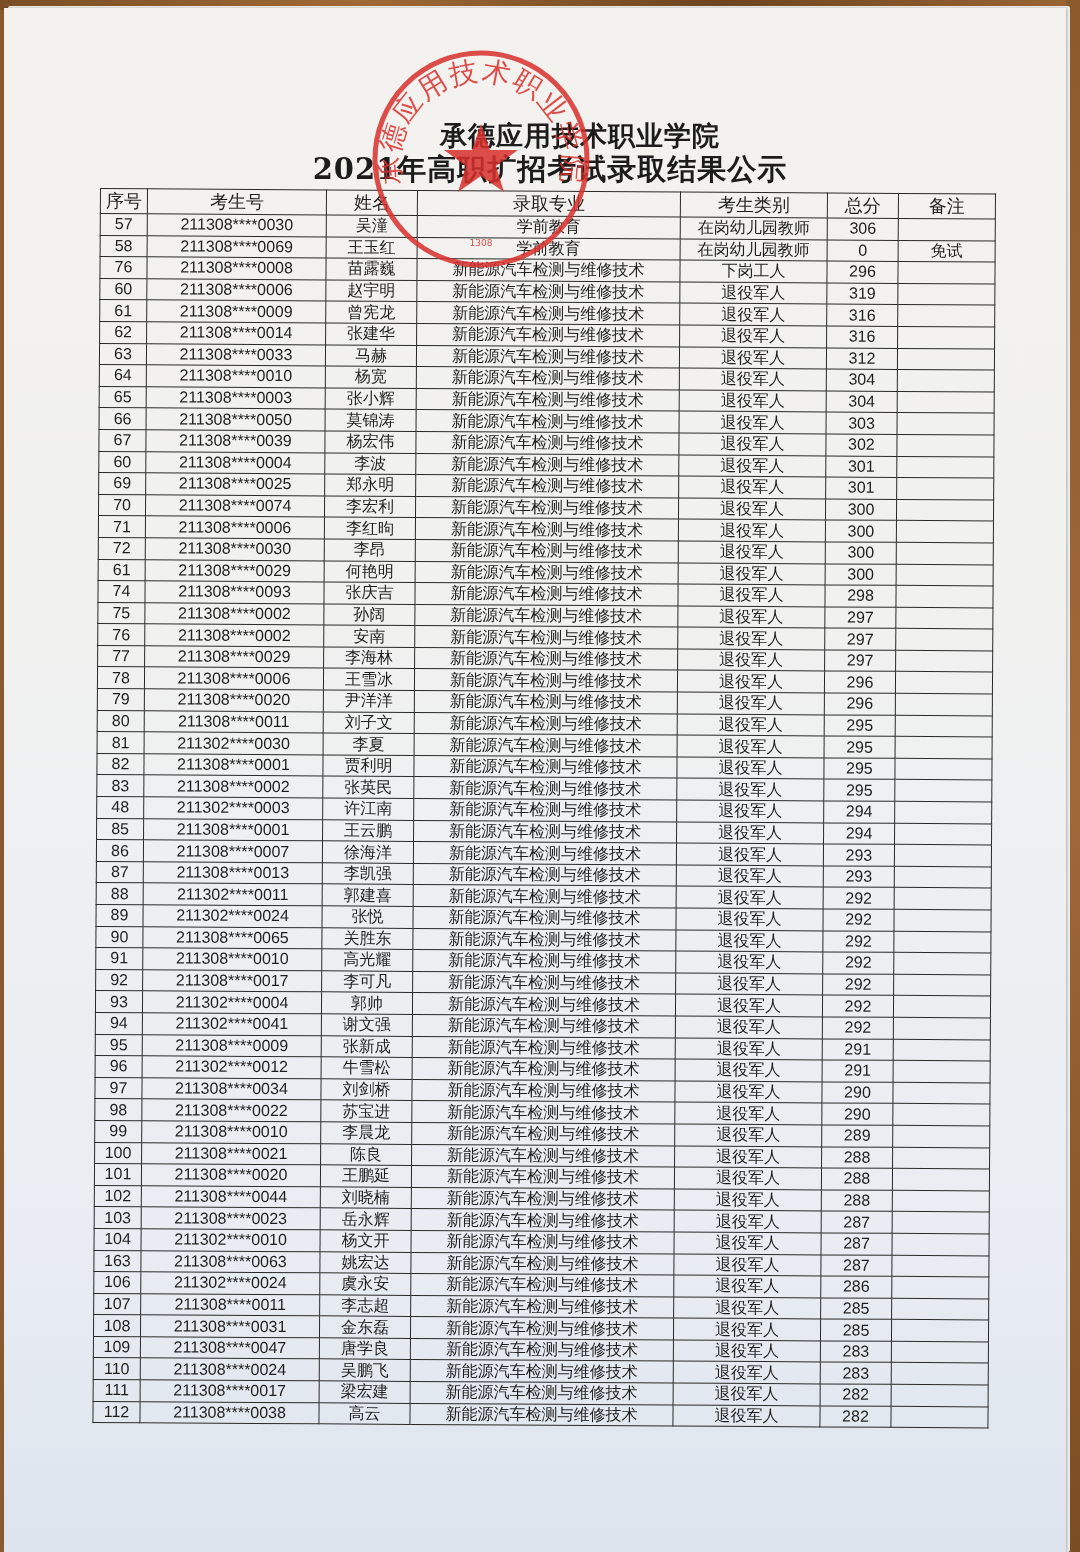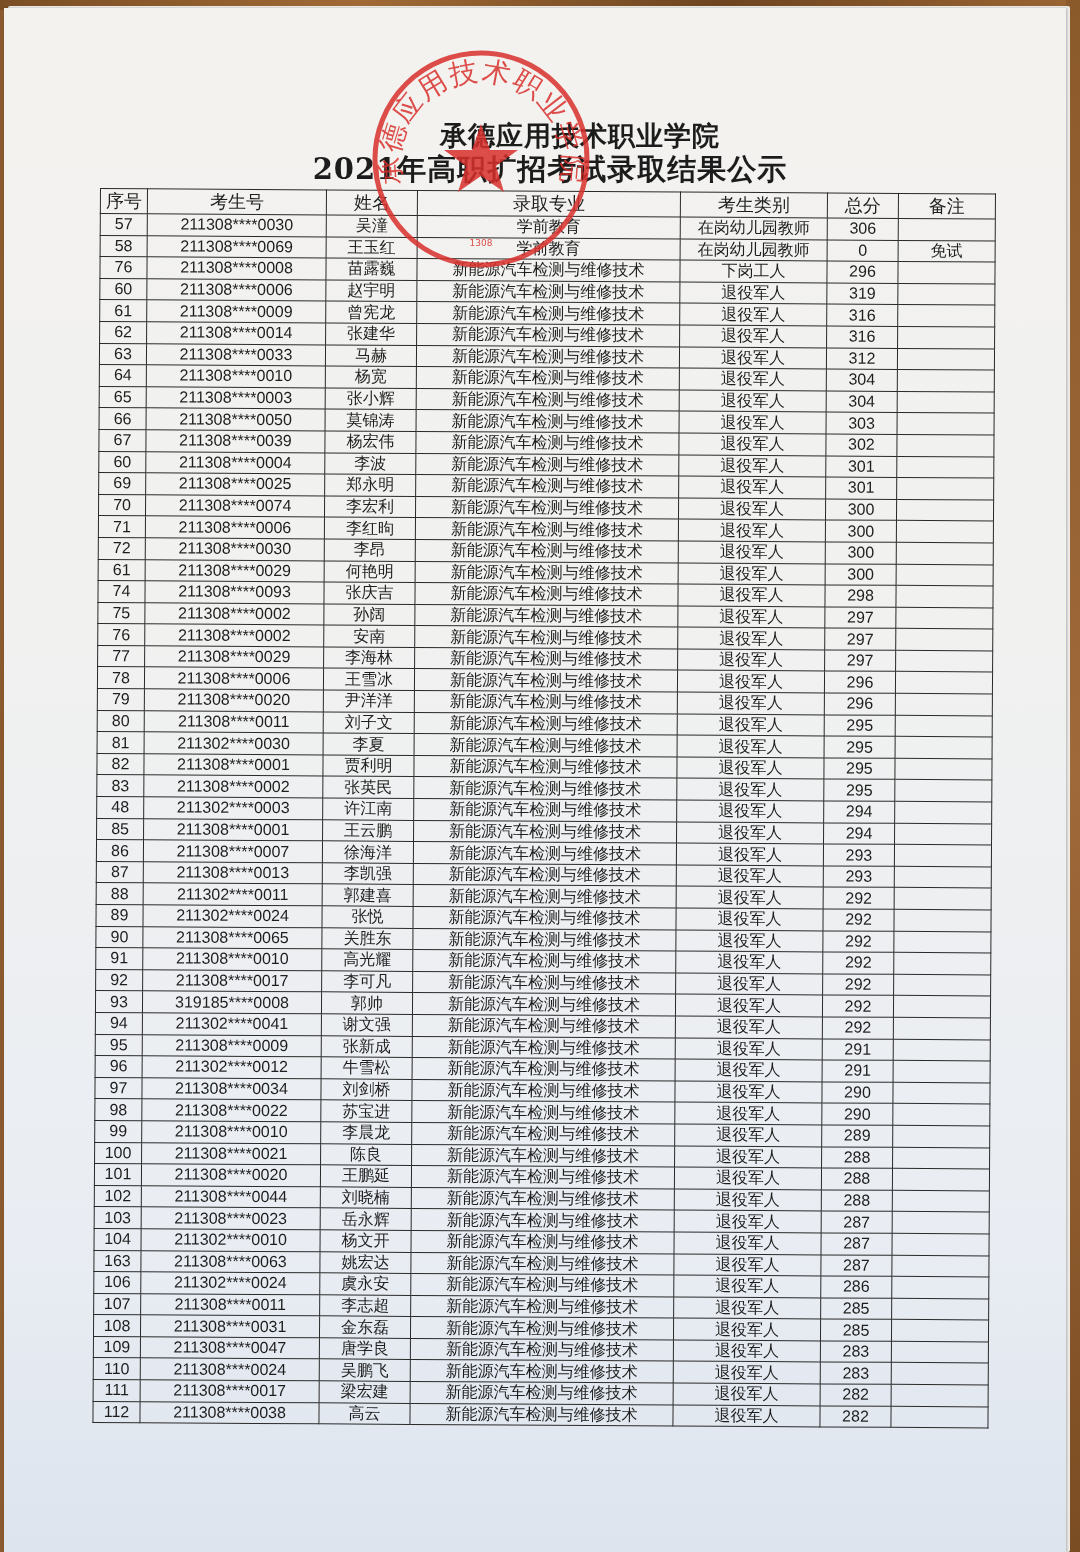--- a/index.html
+++ b/index.html
@@ -416,21 +416,21 @@
         <td class="c-no">92</td>
         <td class="c-id">211308****0017</td>
         <td class="c-name">李可凡</td>
         <td class="c-major">新能源汽车检测与维修技术</td>
         <td class="c-cat">退役军人</td>
         <td class="c-score">292</td>
         <td class="c-note"></td>
       </tr>
       <tr>
         <td class="c-no">93</td>
-        <td class="c-id">319185****0008</td>
+        <td class="c-id">211302****0004</td>
         <td class="c-name">郭帅</td>
         <td class="c-major">新能源汽车检测与维修技术</td>
         <td class="c-cat">退役军人</td>
         <td class="c-score">292</td>
         <td class="c-note"></td>
       </tr>
       <tr>
         <td class="c-no">94</td>
         <td class="c-id">211302****0041</td>
         <td class="c-name">谢文强</td>

